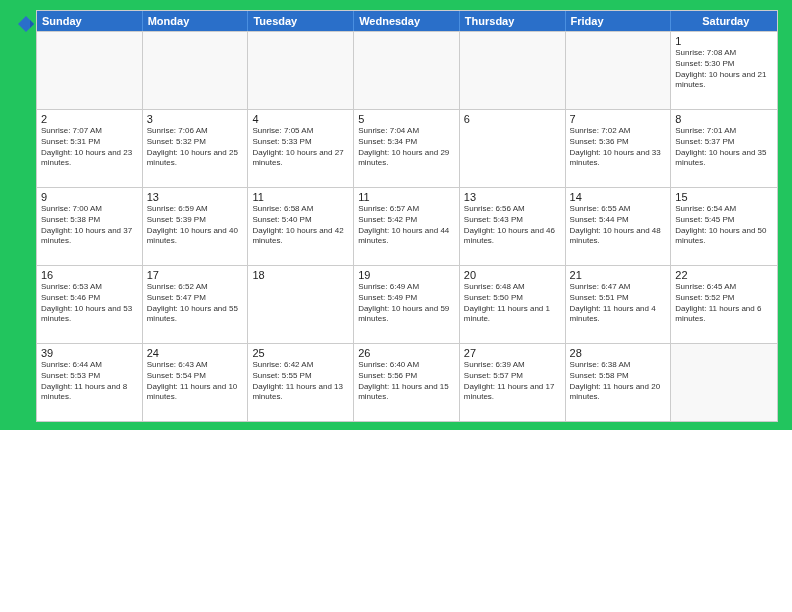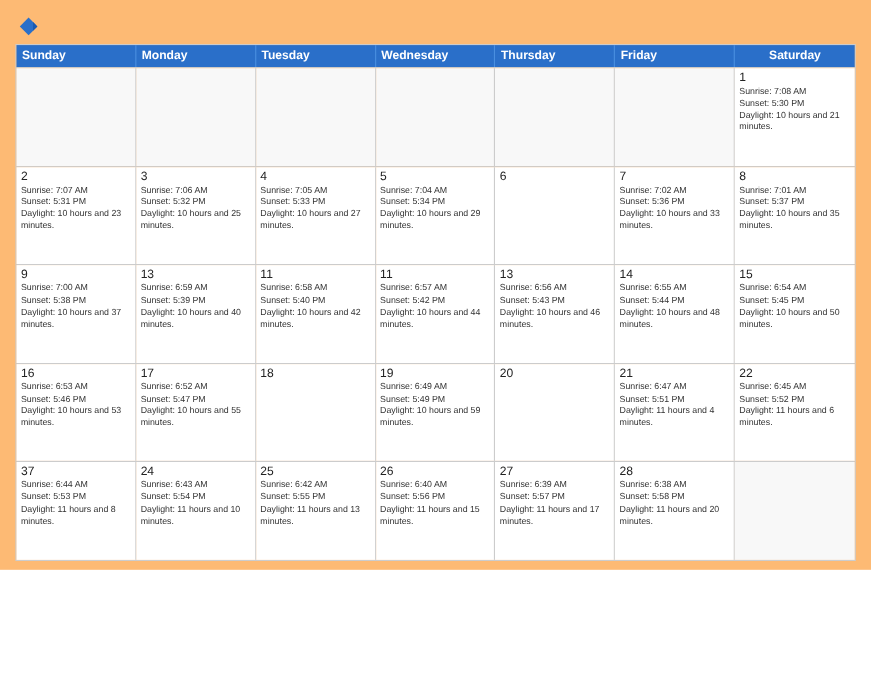--- a/index.html
+++ b/index.html
@@ -5,25 +5,25 @@
     * { box-sizing: border-box; margin: 0; padding: 0; }
     body {
       font-family: Arial, sans-serif;
       background: #fff;
       width: 792px;
       height: 612px;
       overflow: hidden;
     }
     .page {
       width: 792px;
-      height: 518px;
-      background: #fdba74;
+      height: 430px;
+      background: #22c55e;
       padding: 10px 14px 8px 14px;
       display: flex;
-      flex-direction: column;
+      flex-direction: row;
     }
     .header {
       display: flex;
       align-items: flex-start;
       justify-content: space-between;
       margin-bottom: 6px;
     }
     .logo {
       display: flex;
       flex-direction: column;
@@ -237,33 +237,34 @@
           </div>
           <div class="cal-cell">
             <span class="day-num">18</span>
           </div>
           <div class="cal-cell">
             <span class="day-num">19</span>
             <div class="day-info">Sunrise: 6:49 AM<br>Sunset: 5:49 PM<br>Daylight: 10 hours and 59 minutes.</div>
           </div>
           <div class="cal-cell">
             <span class="day-num">20</span>
+            <div class="day-info">Sunrise: 6:48 AM<br>Sunset: 5:50 PM<br>Daylight: 11 hours and 1 minute.</div>
           </div>
           <div class="cal-cell">
             <span class="day-num">21</span>
             <div class="day-info">Sunrise: 6:47 AM<br>Sunset: 5:51 PM<br>Daylight: 11 hours and 4 minutes.</div>
           </div>
           <div class="cal-cell">
             <span class="day-num">22</span>
             <div class="day-info">Sunrise: 6:45 AM<br>Sunset: 5:52 PM<br>Daylight: 11 hours and 6 minutes.</div>
           </div>
         </div>
         <div class="cal-row">
           <div class="cal-cell">
-            <span class="day-num">37</span>
+            <span class="day-num">39</span>
             <div class="day-info">Sunrise: 6:44 AM<br>Sunset: 5:53 PM<br>Daylight: 11 hours and 8 minutes.</div>
           </div>
           <div class="cal-cell">
             <span class="day-num">24</span>
             <div class="day-info">Sunrise: 6:43 AM<br>Sunset: 5:54 PM<br>Daylight: 11 hours and 10 minutes.</div>
           </div>
           <div class="cal-cell">
             <span class="day-num">25</span>
             <div class="day-info">Sunrise: 6:42 AM<br>Sunset: 5:55 PM<br>Daylight: 11 hours and 13 minutes.</div>
           </div>

